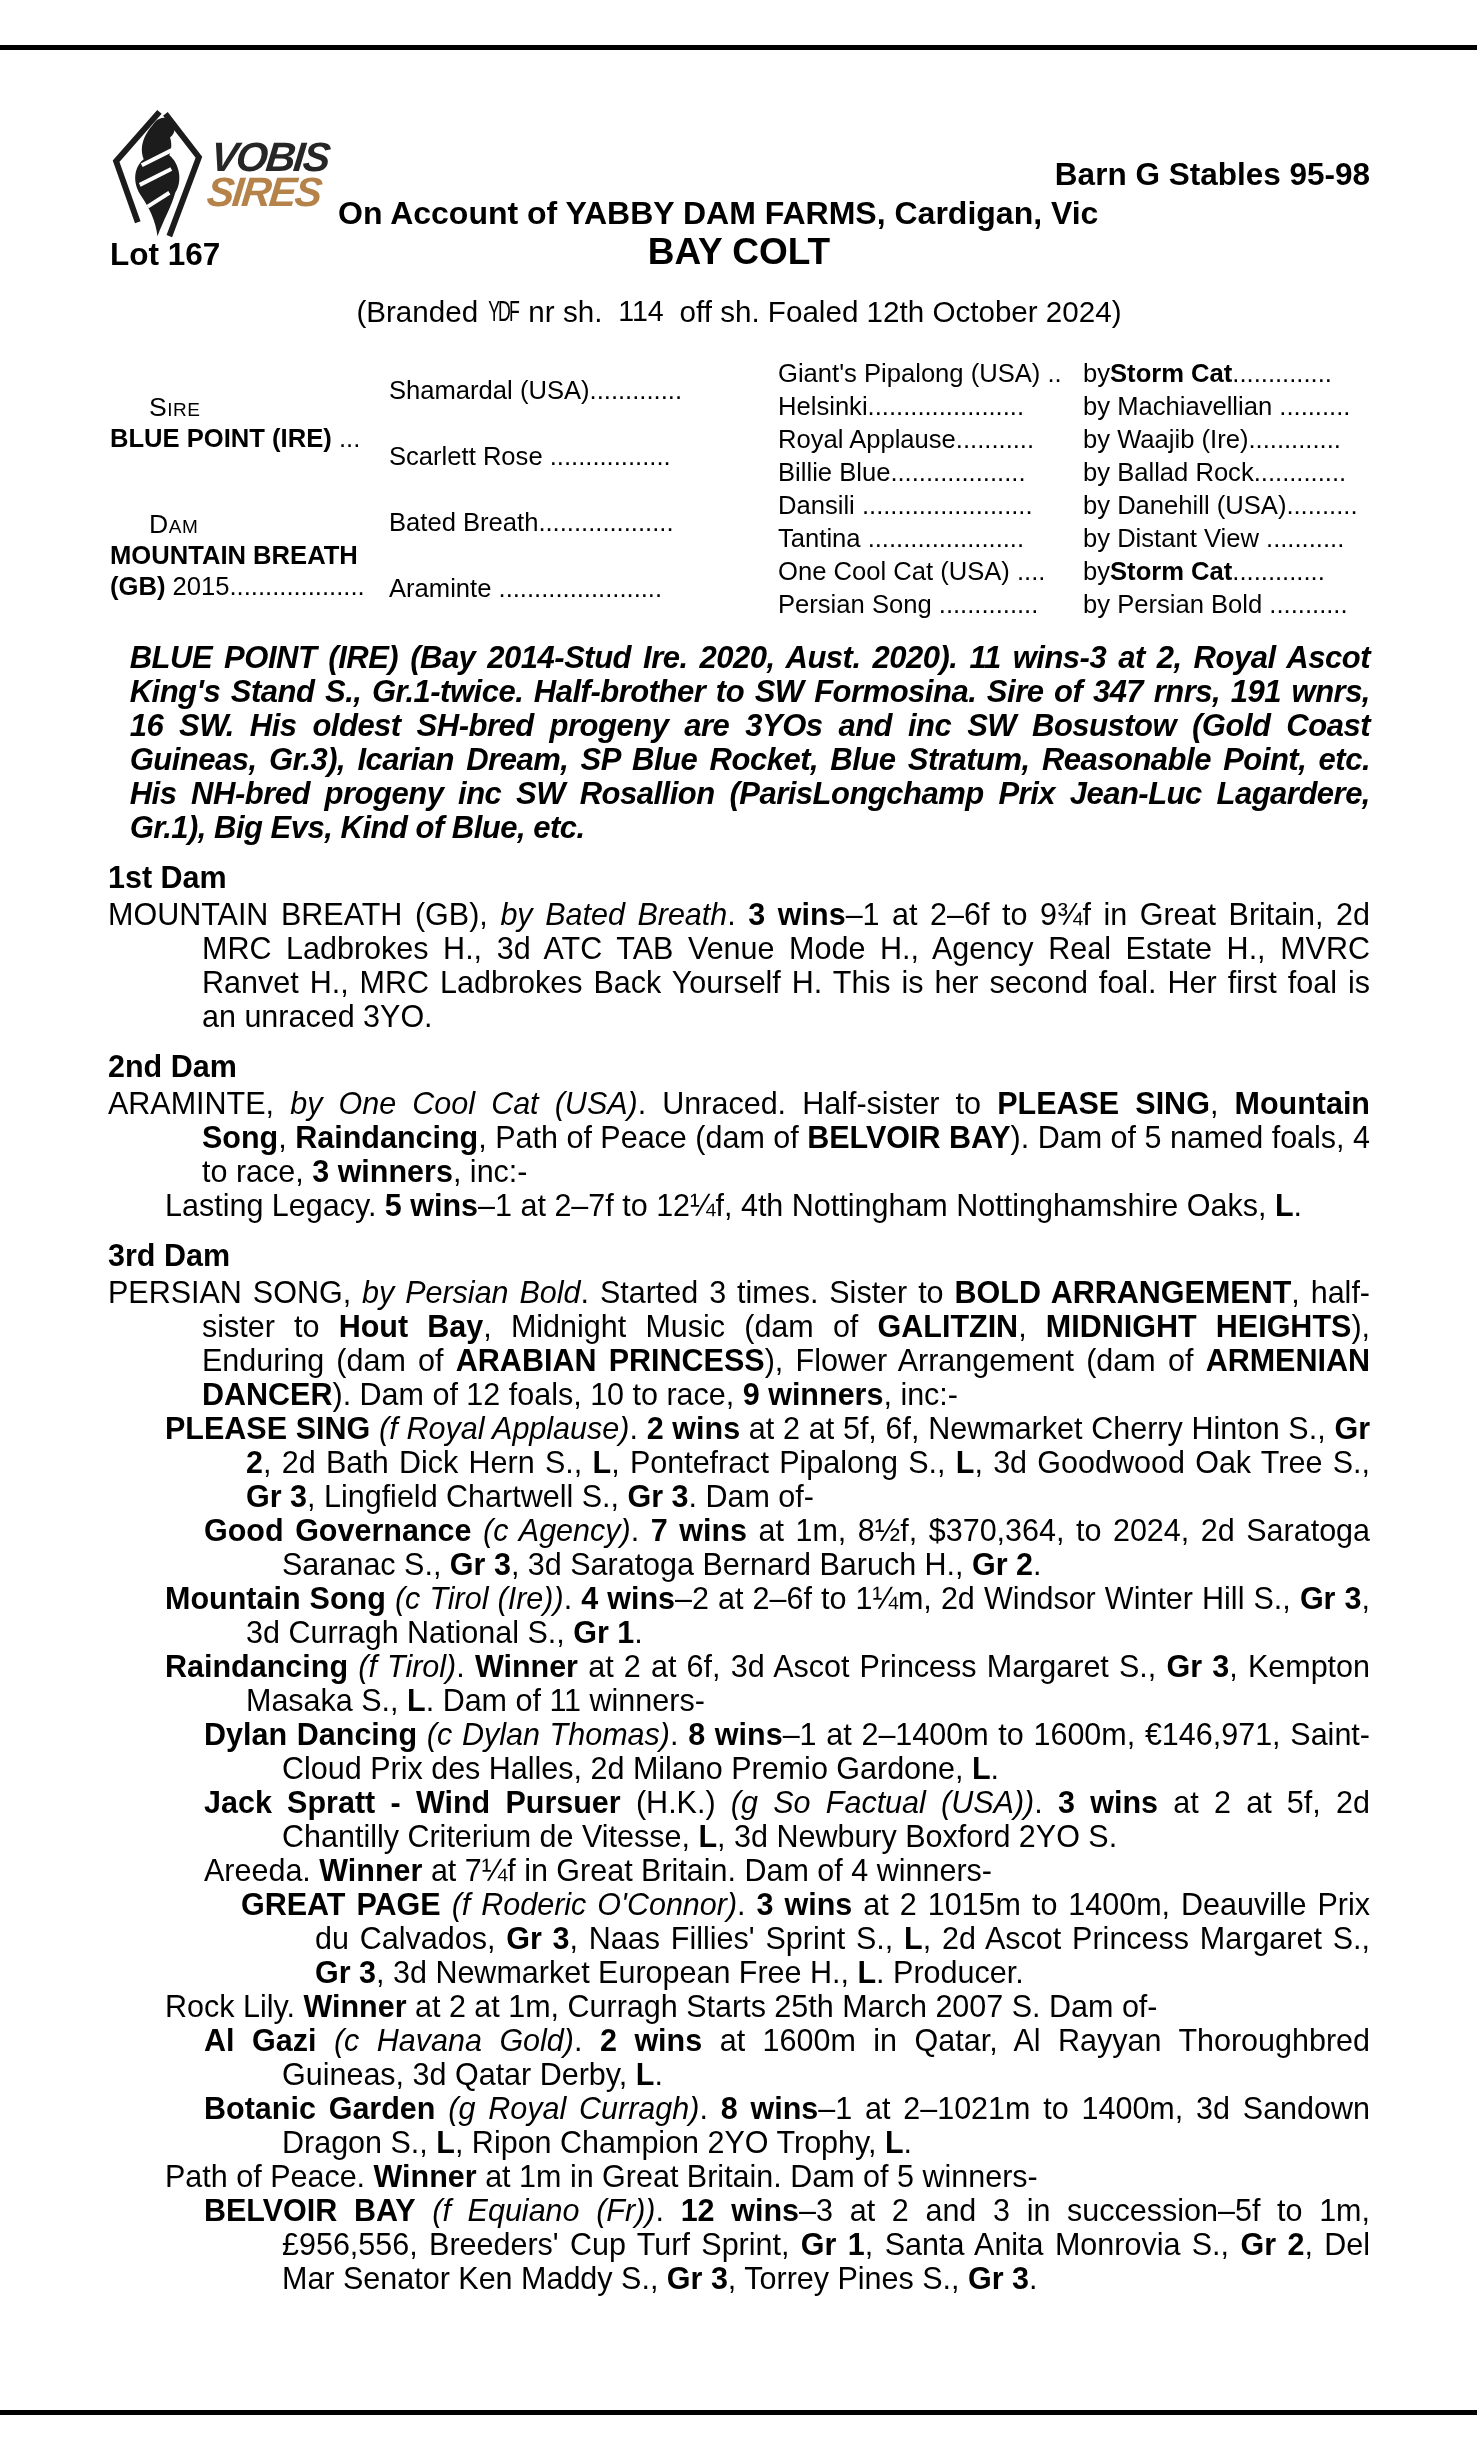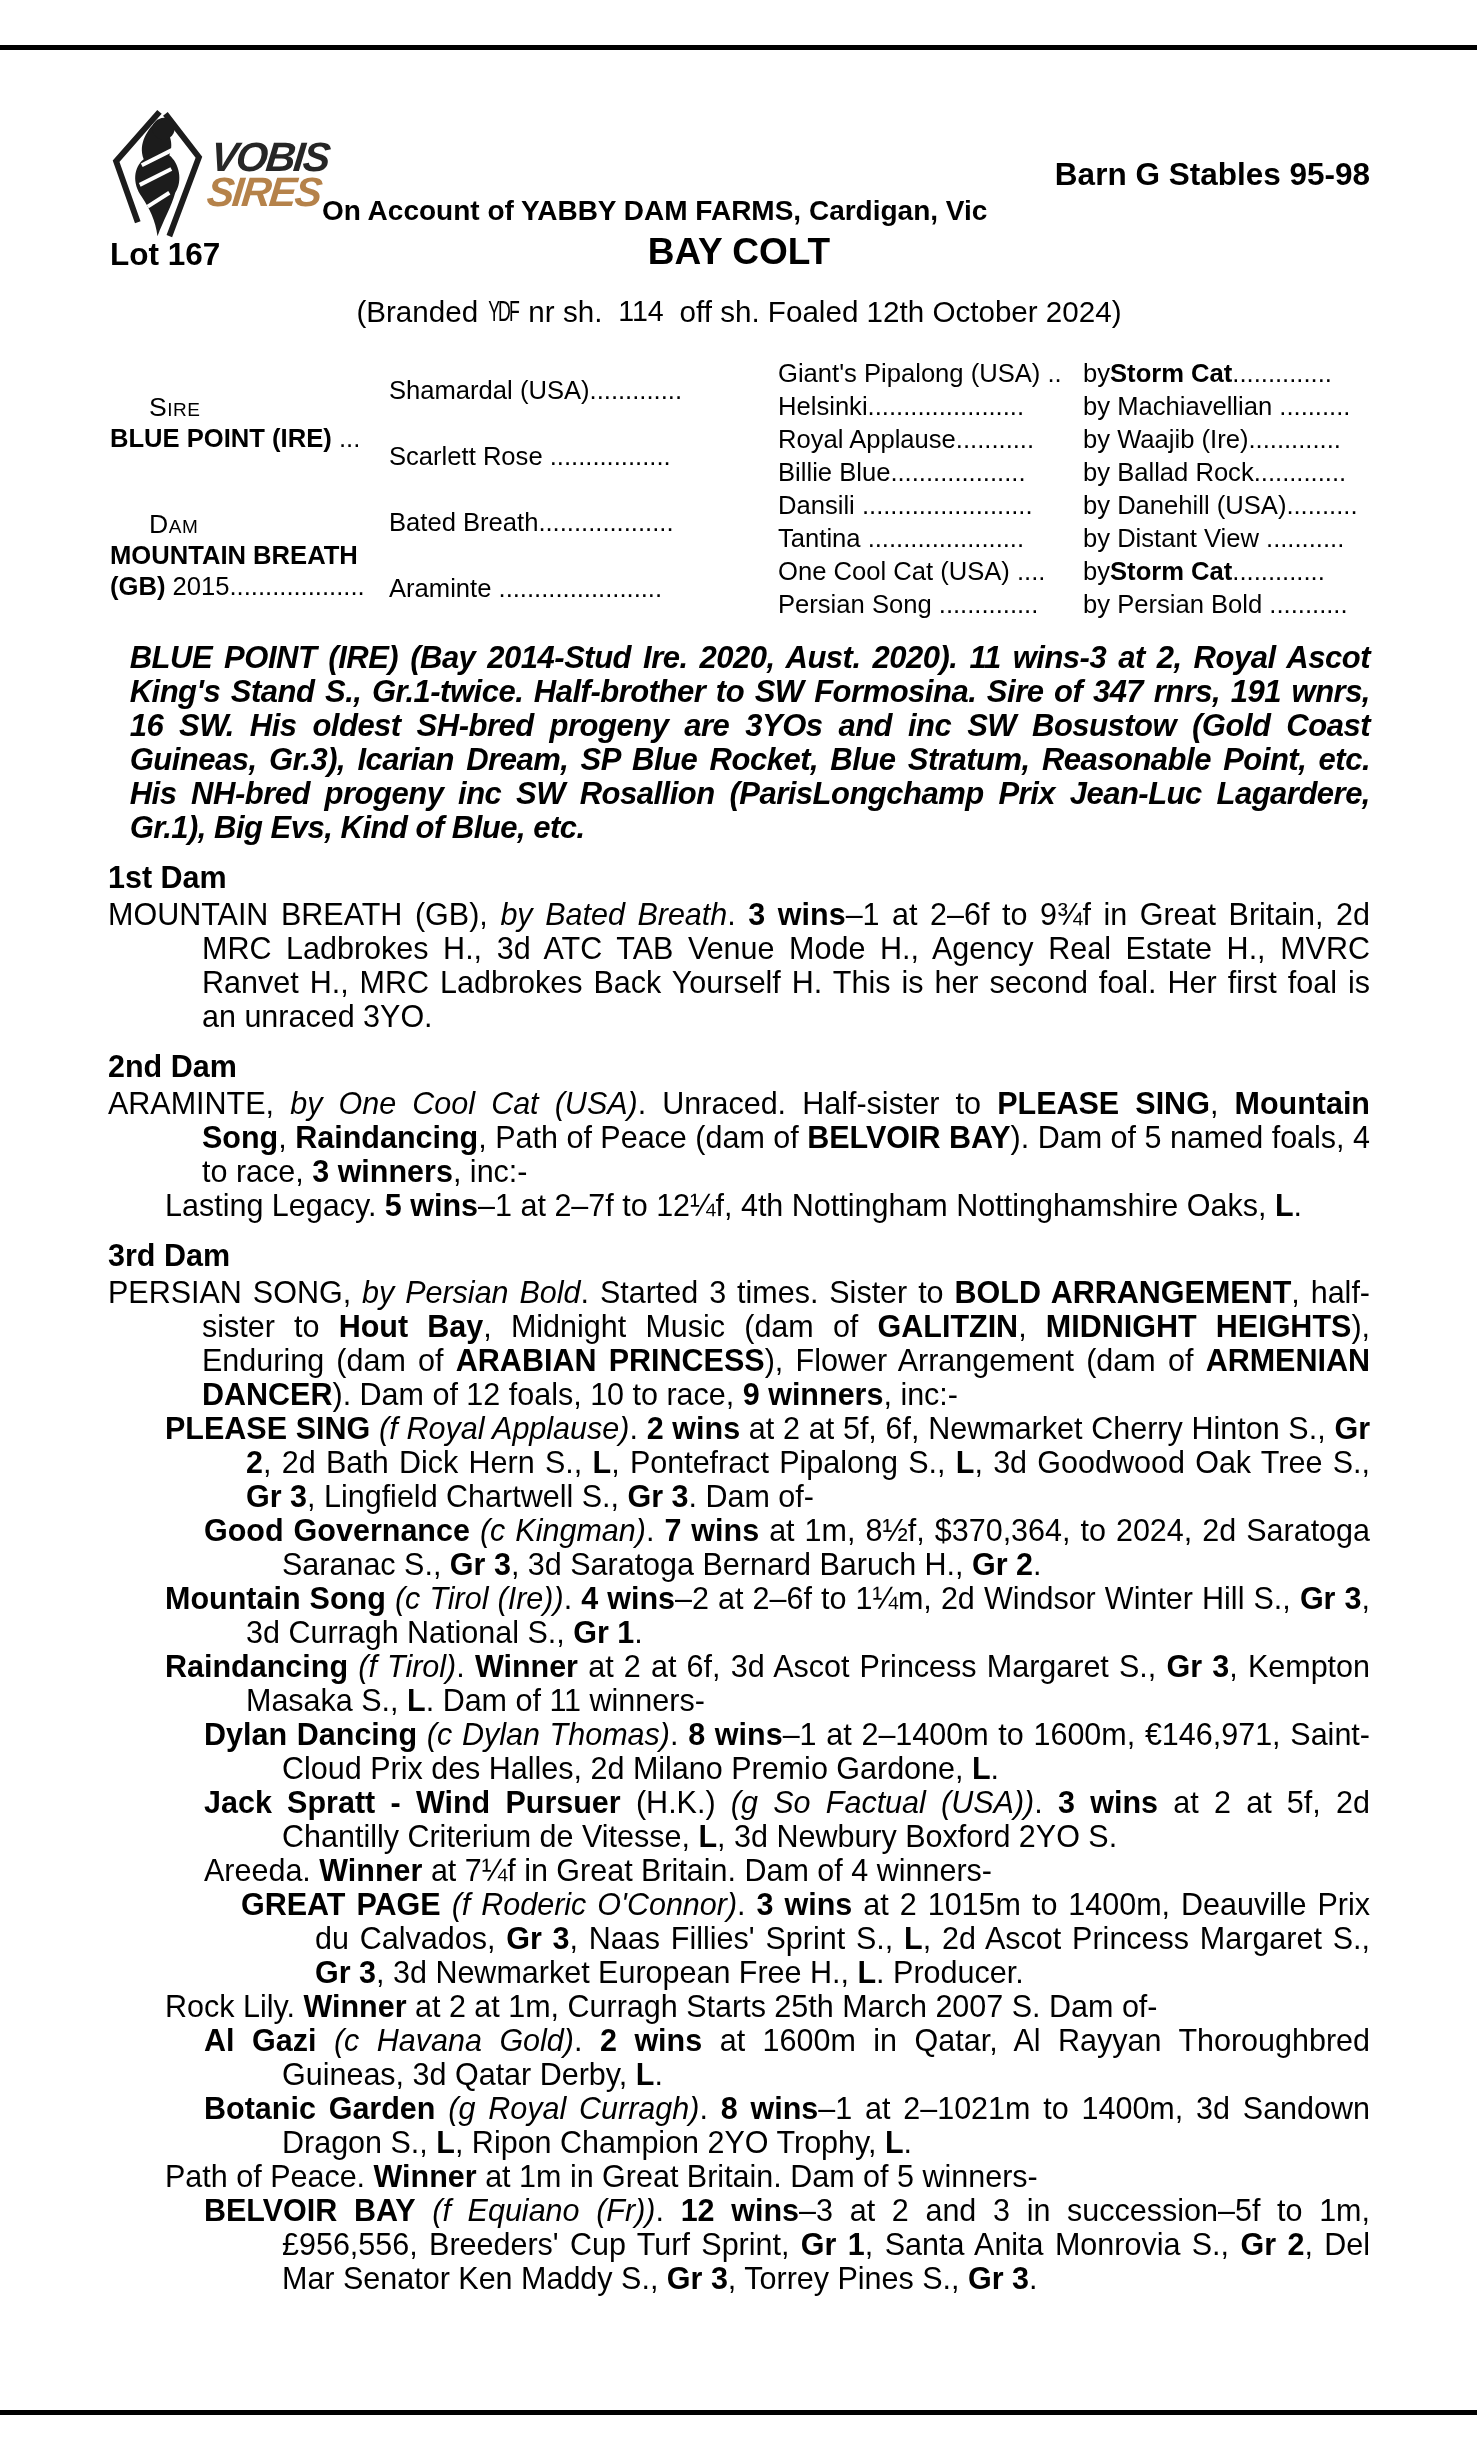--- a/index.html
+++ b/index.html
@@ -17,21 +17,21 @@
 
   
   .header{position:relative;height:357px;}
   .logo{position:absolute;left:0;top:104px;display:flex;align-items:center;width:222px;height:143px;}
   .logo svg{width:99px;height:140px;flex:0 0 auto;}
   .logo-words{display:flex;flex-direction:column;justify-content:center;margin-left:2px;transform:skewX(-6deg);}
   .logo-w1{font-size:41px;font-weight:bold;font-style:italic;letter-spacing:-2px;line-height:39px;}
   .logo-w2{font-size:41px;font-weight:bold;font-style:italic;letter-spacing:-2px;line-height:39px;margin-top:-3.9px;}
 
   .barn{position:absolute;right:0;top:156px;font-size:31.5px;font-weight:bold;}
-  .account{position:absolute;left:214px;top:195px;font-size:28px;font-weight:bold;}
+  .account{position:absolute;left:230px;top:195px;font-size:32px;font-weight:bold;}
   .lot{position:absolute;left:2px;top:236px;font-size:31.5px;font-weight:bold;}
   .colt-title{position:absolute;left:0;right:0;top:231px;text-align:center;font-size:37px;font-weight:bold;}
   .brand-line{
     position:absolute;left:0;right:0;top:272px;height:79px;
     display:flex;align-items:center;justify-content:center;
     font-size:29.6px;
   }
   .brand-line .gap{width:8.9px;}
   .brand-mark{display:inline-block;transform:scaleX(0.62);letter-spacing:-3px;font-size:28.6px;margin:0 -7.9px;}
   .brand-frac{display:inline-flex;flex-direction:row;align-items:center;line-height:28.6px;font-size:28.6px;margin:0 15.8px;}
@@ -181,21 +181,21 @@
       <h2 class="dam-heading">1st Dam</h2>
       <p class="p0"><span>MOUNTAIN BREATH (GB), </span><span class="i">by Bated Breath</span><span>. </span><span class="b">3 wins</span><span>–1 at 2–6f to 9¾f in Great Britain, 2d MRC Ladbrokes H., 3d ATC TAB Venue Mode H., Agency Real Estate H., MVRC Ranvet H., MRC Ladbrokes Back Yourself H. This is her second foal. Her first foal is an unraced 3YO.</span></p>
 
       <h2 class="dam-heading">2nd Dam</h2>
       <p class="p0"><span>ARAMINTE, </span><span class="i">by One Cool Cat (USA)</span><span>. Unraced. Half-sister to </span><span class="b">PLEASE SING</span><span>, </span><span class="b">Mountain Song</span><span>, </span><span class="b">Raindancing</span><span>, Path of Peace (dam of </span><span class="b">BELVOIR BAY</span><span>). Dam of 5 named foals, 4 to race, </span><span class="b">3 winners</span><span>, inc:-</span></p>
       <p class="p1"><span>Lasting Legacy. </span><span class="b">5 wins</span><span>–1 at 2–7f to 12¼f, 4th Nottingham Nottinghamshire Oaks, </span><span class="b">L</span><span>.</span></p>
 
       <h2 class="dam-heading">3rd Dam</h2>
       <p class="p0"><span>PERSIAN SONG, </span><span class="i">by Persian Bold</span><span>. Started 3 times. Sister to </span><span class="b">BOLD ARRANGEMENT</span><span>, half-sister to </span><span class="b">Hout Bay</span><span>, Midnight Music (dam of </span><span class="b">GALITZIN</span><span>, </span><span class="b">MIDNIGHT HEIGHTS</span><span>), Enduring (dam of </span><span class="b">ARABIAN PRINCESS</span><span>), Flower Arrangement (dam of </span><span class="b">ARMENIAN DANCER</span><span>). Dam of 12 foals, 10 to race, </span><span class="b">9 winners</span><span>, inc:-</span></p>
       <p class="p1"><span class="b">PLEASE SING</span><span> </span><span class="i">(f Royal Applause)</span><span>. </span><span class="b">2 wins</span><span> at 2 at 5f, 6f, Newmarket Cherry Hinton S., </span><span class="b">Gr 2</span><span>, 2d Bath Dick Hern S., </span><span class="b">L</span><span>, Pontefract Pipalong S., </span><span class="b">L</span><span>, 3d Goodwood Oak Tree S., </span><span class="b">Gr 3</span><span>, Lingfield Chartwell S., </span><span class="b">Gr 3</span><span>. Dam of-</span></p>
-      <p class="p2"><span class="b">Good Governance</span><span> </span><span class="i">(c Kingman)</span><span>. </span><span class="b">7 wins</span><span> at 1m, 8½f, $370,364, to 2024, 2d Saratoga Saranac S., </span><span class="b">Gr 3</span><span>, 3d Saratoga Bernard Baruch H., </span><span class="b">Gr 2</span><span>.</span></p>
+      <p class="p2"><span class="b">Good Governance</span><span> </span><span class="i">(c Agency)</span><span>. </span><span class="b">7 wins</span><span> at 1m, 8½f, $370,364, to 2024, 2d Saratoga Saranac S., </span><span class="b">Gr 3</span><span>, 3d Saratoga Bernard Baruch H., </span><span class="b">Gr 2</span><span>.</span></p>
       <p class="p1"><span class="b">Mountain Song</span><span> </span><span class="i">(c Tirol (Ire))</span><span>. </span><span class="b">4 wins</span><span>–2 at 2–6f to 1¼m, 2d Windsor Winter Hill S., </span><span class="b">Gr 3</span><span>, 3d Curragh National S., </span><span class="b">Gr 1</span><span>.</span></p>
       <p class="p1"><span class="b">Raindancing</span><span> </span><span class="i">(f Tirol)</span><span>. </span><span class="b">Winner</span><span> at 2 at 6f, 3d Ascot Princess Margaret S., </span><span class="b">Gr 3</span><span>, Kempton Masaka S., </span><span class="b">L</span><span>. Dam of 11 winners-</span></p>
       <p class="p2"><span class="b">Dylan Dancing</span><span> </span><span class="i">(c Dylan Thomas)</span><span>. </span><span class="b">8 wins</span><span>–1 at 2–1400m to 1600m, €146,971, Saint-Cloud Prix des Halles, 2d Milano Premio Gardone, </span><span class="b">L</span><span>.</span></p>
       <p class="p2"><span class="b">Jack Spratt - Wind Pursuer</span><span> (H.K.) </span><span class="i">(g So Factual (USA))</span><span>. </span><span class="b">3 wins</span><span> at 2 at 5f, 2d Chantilly Criterium de Vitesse, </span><span class="b">L</span><span>, 3d Newbury Boxford 2YO S.</span></p>
       <p class="p2"><span>Areeda. </span><span class="b">Winner</span><span> at 7¼f in Great Britain. Dam of 4 winners-</span></p>
       <p class="p3"><span class="b">GREAT PAGE</span><span> </span><span class="i">(f Roderic O'Connor)</span><span>. </span><span class="b">3 wins</span><span> at 2 1015m to 1400m, Deauville Prix du Calvados, </span><span class="b">Gr 3</span><span>, Naas Fillies' Sprint S., </span><span class="b">L</span><span>, 2d Ascot Princess Margaret S., </span><span class="b">Gr 3</span><span>, 3d Newmarket European Free H., </span><span class="b">L</span><span>. Producer.</span></p>
       <p class="p1"><span>Rock Lily. </span><span class="b">Winner</span><span> at 2 at 1m, Curragh Starts 25th March 2007 S. Dam of-</span></p>
       <p class="p2"><span class="b">Al Gazi</span><span> </span><span class="i">(c Havana Gold)</span><span>. </span><span class="b">2 wins</span><span> at 1600m in Qatar, Al Rayyan Thoroughbred Guineas, 3d Qatar Derby, </span><span class="b">L</span><span>.</span></p>
       <p class="p2"><span class="b">Botanic Garden</span><span> </span><span class="i">(g Royal Curragh)</span><span>. </span><span class="b">8 wins</span><span>–1 at 2–1021m to 1400m, 3d Sandown Dragon S., </span><span class="b">L</span><span>, Ripon Champion 2YO Trophy, </span><span class="b">L</span><span>.</span></p>
       <p class="p1"><span>Path of Peace. </span><span class="b">Winner</span><span> at 1m in Great Britain. Dam of 5 winners-</span></p>

